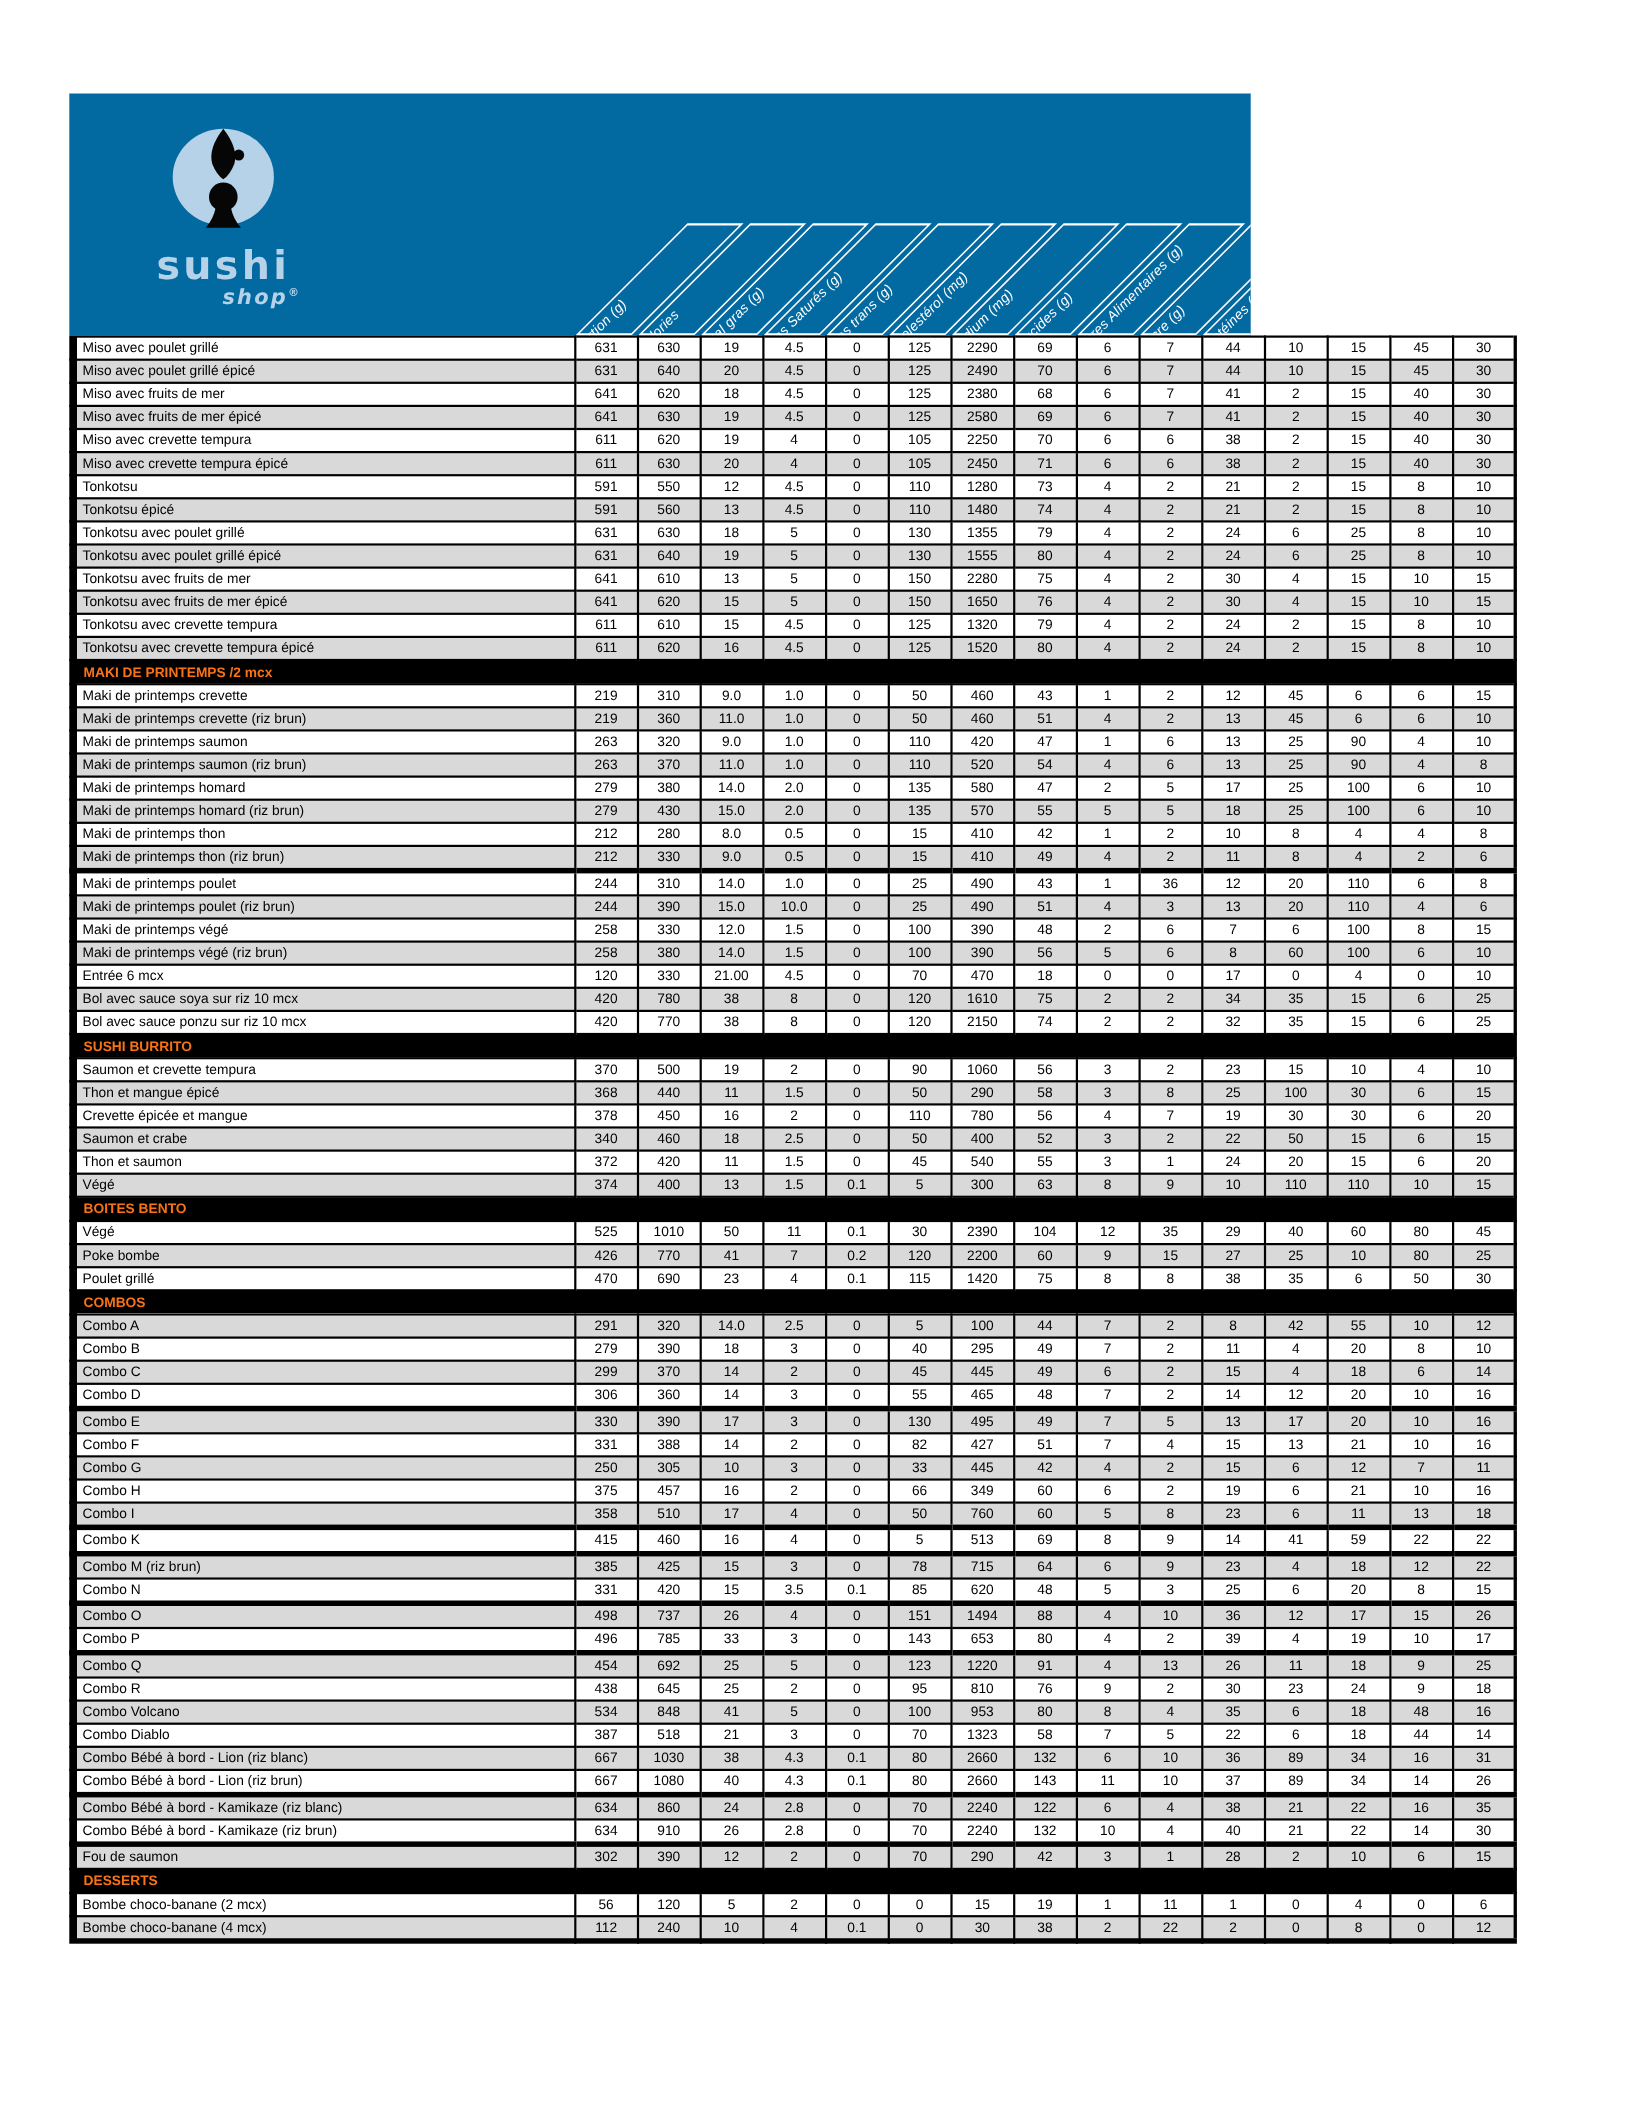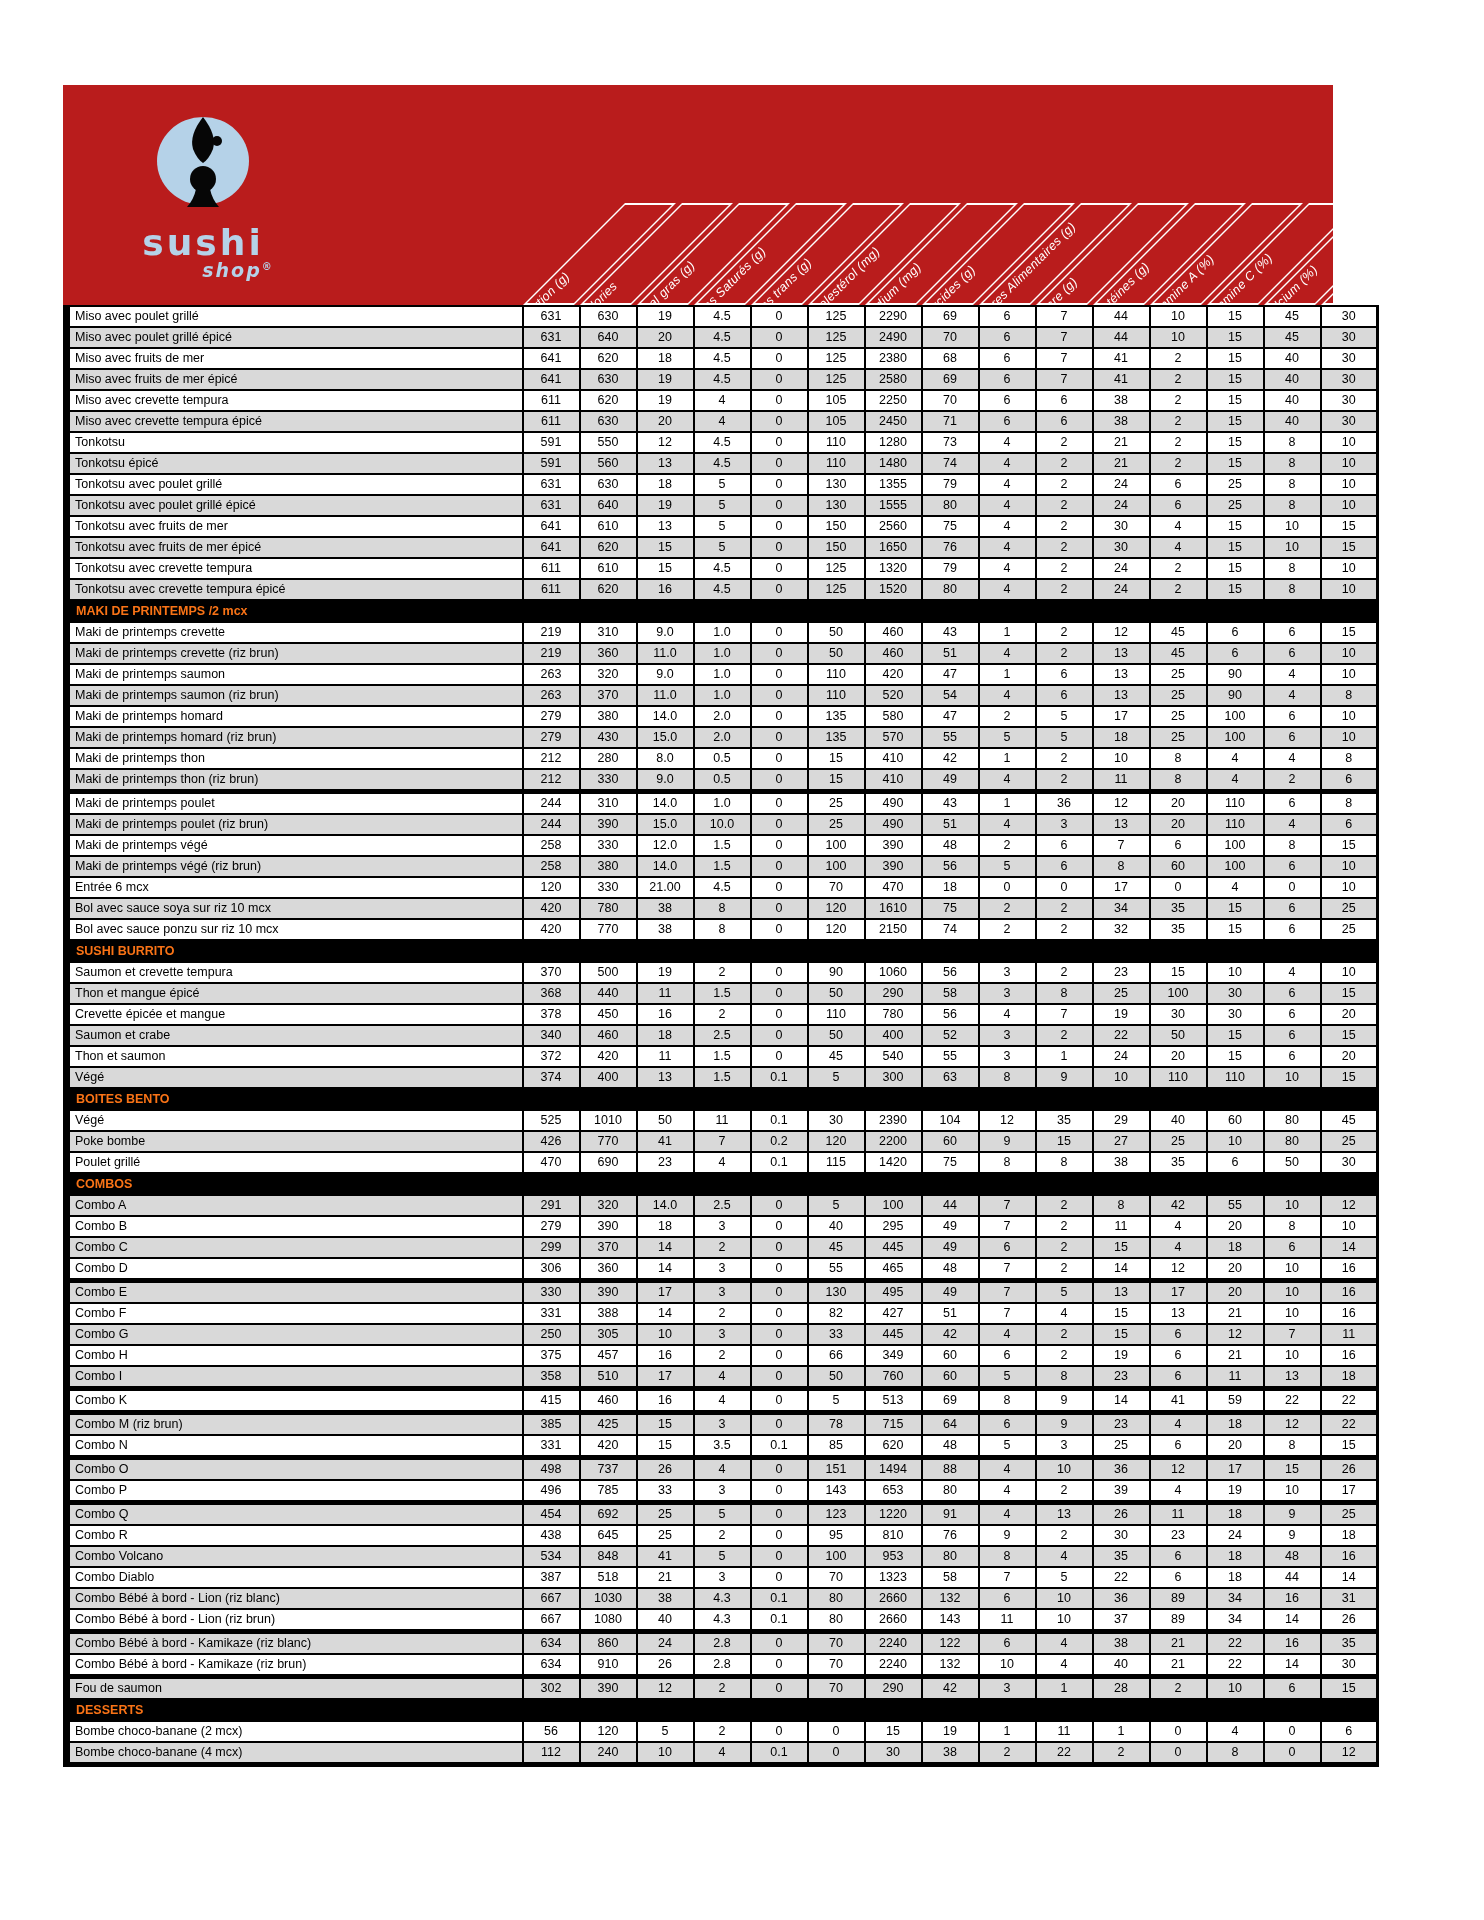--- a/index.html
+++ b/index.html
@@ -1,19 +1,19 @@
 <!DOCTYPE html>
 <html><head>
 <meta charset="utf-8">
 <style>
   html,body{margin:0;padding:0;background:#fff;}
   #page{position:relative;width:1484px;height:1920px;background:#ffffff;font-family:"Liberation Sans",sans-serif;overflow:hidden;}
 
   
-  #band{position:absolute;left:63px;top:85px;width:1270px;height:220px;background:#b91c1c;overflow:hidden;}
+  #band{position:absolute;left:63px;top:85px;width:1074px;height:220px;background:#0369a1;overflow:hidden;}
 
   
   #logo{position:absolute;left:30px;top:12px;width:240px;height:200px;}
   #logo svg{display:block;}
   .brand{position:absolute;left:0;width:220px;text-align:center;color:#b5d2e8;}
   #brand-top{top:128px;font-size:36px;font-weight:bold;letter-spacing:3px;line-height:36px;font-family:"DejaVu Sans",sans-serif;}
   #brand-bottom{top:162px;font-size:19px;font-weight:bold;font-style:italic;letter-spacing:2px;padding-left:70px;width:150px;font-family:"DejaVu Sans",sans-serif;}
   #brand-bottom sup{font-size:10px;}
 
   
@@ -288,21 +288,21 @@
             <td class="val">10</td>
           </tr>
           <tr class="white">
             <td class="name">Tonkotsu avec fruits de mer</td>
             <td class="val">641</td>
             <td class="val">610</td>
             <td class="val">13</td>
             <td class="val">5</td>
             <td class="val">0</td>
             <td class="val">150</td>
-            <td class="val">2560</td>
+            <td class="val">2280</td>
             <td class="val">75</td>
             <td class="val">4</td>
             <td class="val">2</td>
             <td class="val">30</td>
             <td class="val">4</td>
             <td class="val">15</td>
             <td class="val">10</td>
             <td class="val">15</td>
           </tr>
           <tr class="gray">

